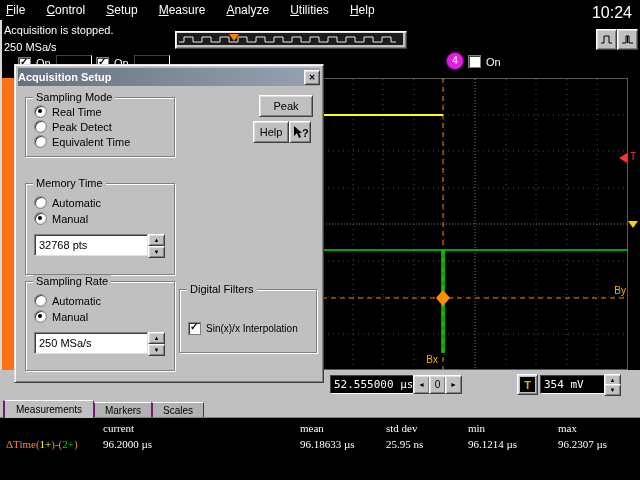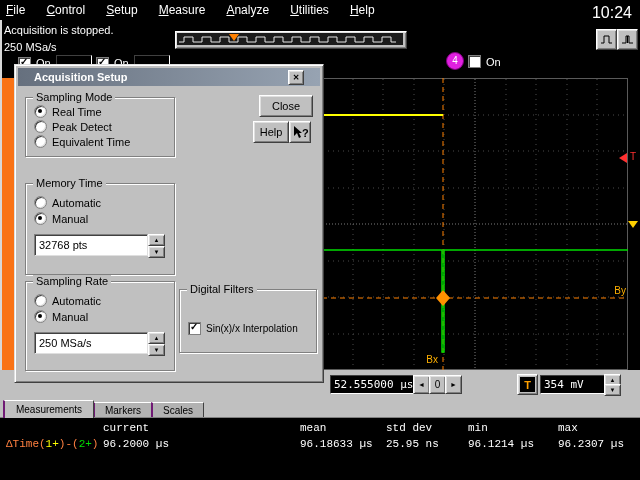--- a/index.html
+++ b/index.html
@@ -17,21 +17,21 @@
   .checkbox{width:11px;height:11px;background:#fff;border:1px solid #808080;box-shadow:inset 1px 1px 0 #404040;position:relative;flex:none;color:#000}
   .checkbox.checked::after{content:"✓";position:absolute;left:1px;top:-2px;font-size:10px;font-weight:bold}
   .row{display:flex;align-items:center;gap:5px}
   .sp{width:15px;height:10px;font-size:6px}
   .disabled{color:#808080}
   .menu-item{display:inline-block;color:#fff;font-size:12px;margin-right:18px}
   .menu-item::first-letter{text-decoration:underline}
   .tab{position:absolute;display:flex;align-items:center;justify-content:center;font-size:10px;color:#000;background:#c0c0c0;border-top:1px solid #fff;border-left:2px solid #701a75;border-right:1px solid #404040}
   .tab.active{top:0;height:17px;z-index:2}
   .tab.inactive{top:2px;height:15px;background:#b2b2b2}
-  .mono{font-family:Liberation Mono, monospace}
+  .mono{font-family:Liberation Serif, serif}
 </style>
 </head>
 <body>
 
 <div id="screen">
 
   <div class="abs" style="left:0;top:0;width:640px;height:78px;background:#000">
 
     <div class="abs" style="left:6px;top:3px;white-space:nowrap">
       <span class="menu-item">File</span>
@@ -157,26 +157,26 @@
       <span class="abs mono" style="left:103px;top:20px;color:#fff">96.2000 µs</span>
       <span class="abs mono" style="left:300px;top:20px;color:#fff">96.18633 µs</span>
       <span class="abs mono" style="left:386px;top:20px;color:#fff">25.95 ns</span>
       <span class="abs mono" style="left:468px;top:20px;color:#fff">96.1214 µs</span>
       <span class="abs mono" style="left:558px;top:20px;color:#fff">96.2307 µs</span>
     </div>
   </div>
 
   <div class="abs" style="left:14px;top:64px;width:308px;height:317px;background:#c0c0c0;border-top:1px solid #dfdfdf;border-left:1px solid #dfdfdf;border-right:1px solid #404040;border-bottom:1px solid #404040;box-shadow:inset 1px 1px 0 #fff,inset -1px -1px 0 #808080">
 
-    <div style="position:absolute;left:3px;top:3px;right:3px;height:18px;background:linear-gradient(90deg,#66707e,#97a3b2);display:flex;align-items:center;padding:0 16px;color:#fff;font-size:11px;font-weight:bold">
+    <div style="position:absolute;left:3px;top:3px;right:3px;height:18px;background:linear-gradient(90deg,#66707e,#97a3b2);display:flex;align-items:center;padding:0 0;color:#fff;font-size:11px;font-weight:bold">
       <span style="flex:1">Acquisition Setup</span>
       <span class="raised btn" style="width:14px;height:13px;font-size:8px;font-weight:bold">✕</span>
     </div>
 
-    <div class="abs raised btn" style="left:244px;top:30px;width:52px;height:20px">Close</div>
+    <div class="abs raised btn" style="left:244px;top:30px;width:52px;height:20px">Peak</div>
     <div class="abs raised btn" style="left:238px;top:56px;width:34px;height:20px">Help</div>
     <div class="abs raised btn" style="left:274px;top:56px;width:20px;height:20px">
       <svg width="17" height="15">
         <polygon points="2,1 2,11 5,8 7,13 9,12 7,8 10,8" fill="#000"></polygon>
         <text x="10" y="12" font-size="11" font-weight="bold" fill="#000">?</text>
       </svg>
     </div>
 
     <div class="group" style="left:10px;top:32px;width:148px;height:58px">
       <span class="legend">Sampling Mode</span>

